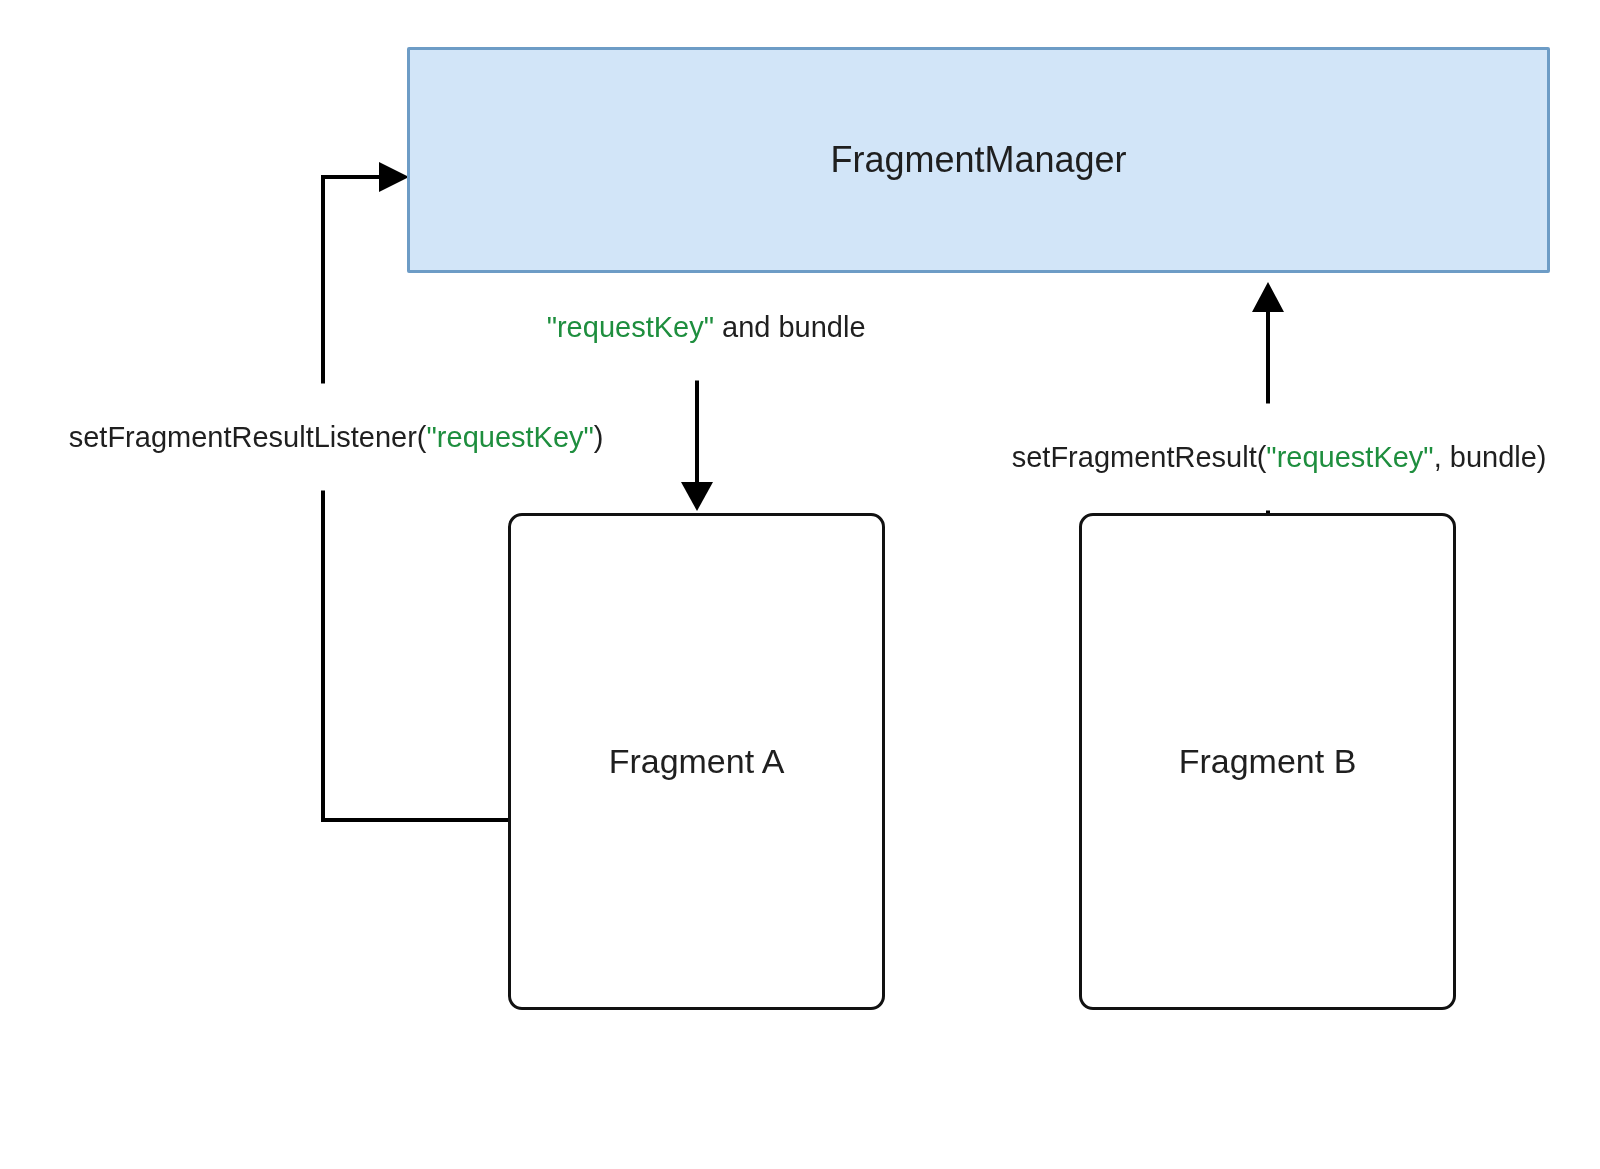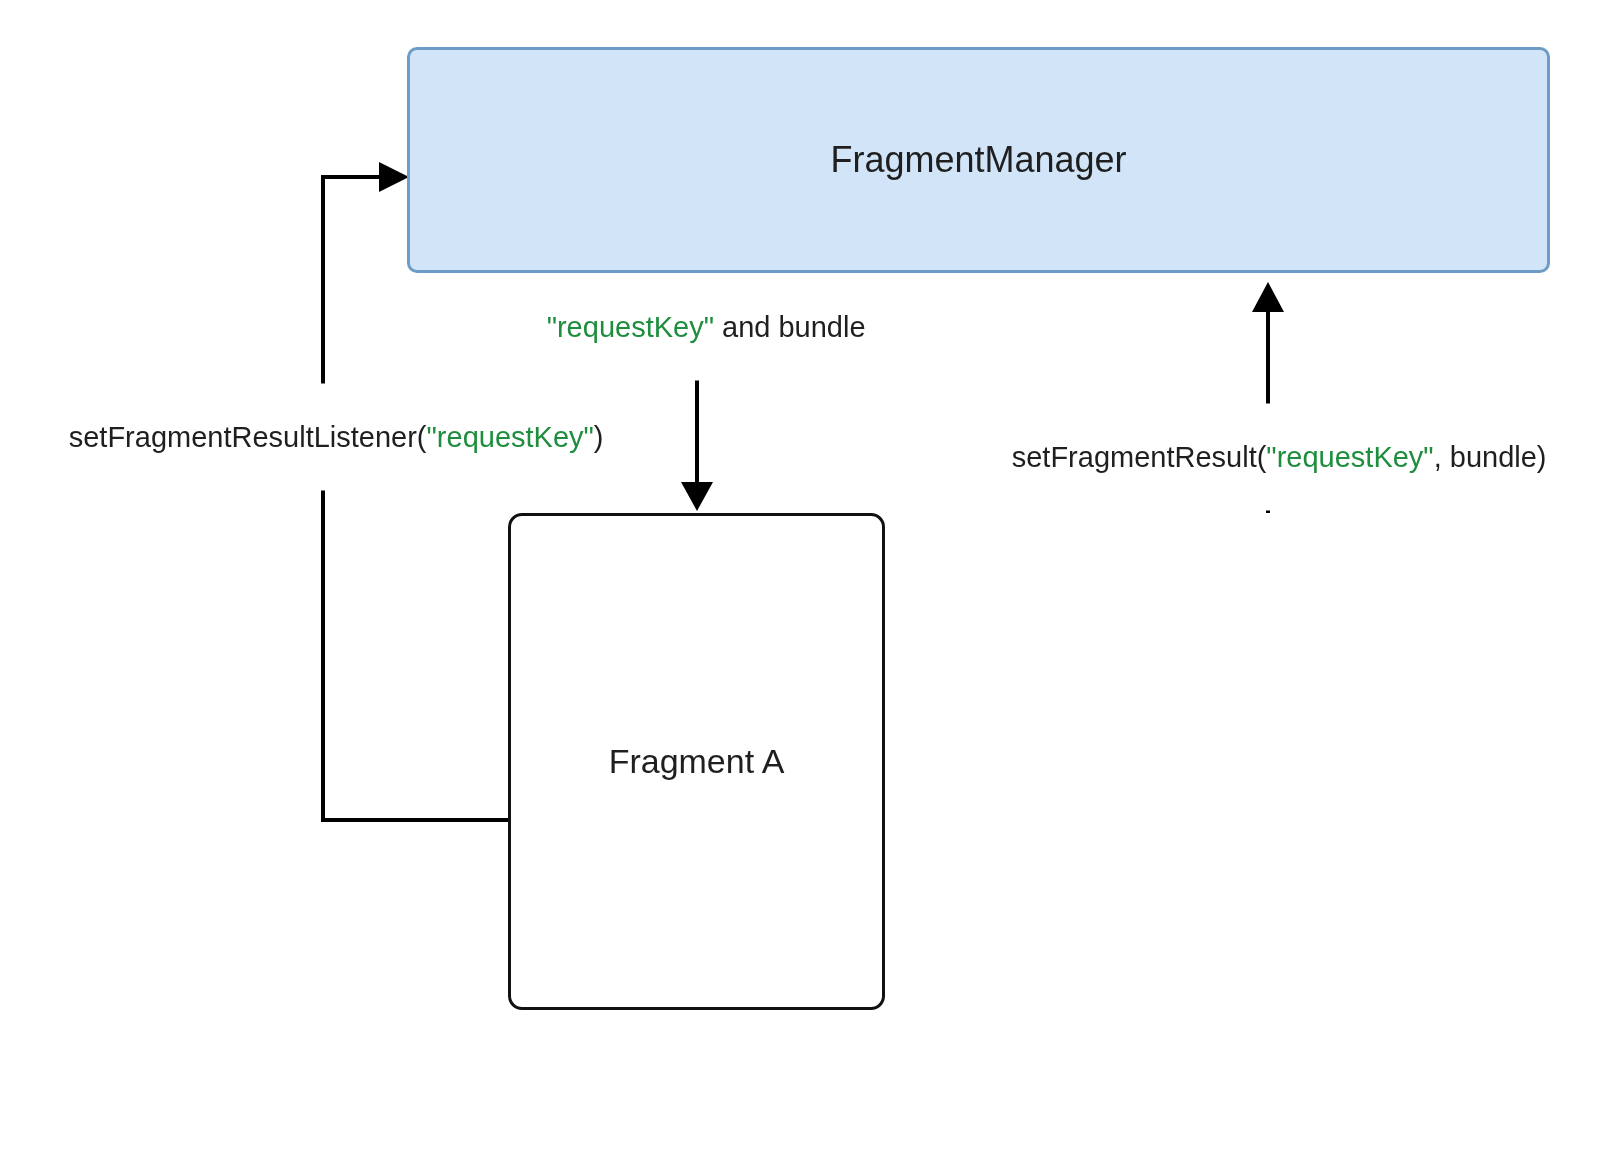--- a/index.html
+++ b/index.html
@@ -32,21 +32,21 @@
     z-index: 2;
     color: #1f1f1f;
   }
   .node-manager {
     left: 407px;
     top: 47px;
     width: 1143px;
     height: 226px;
     background: #d2e5f8;
     border: 3px solid #6d9cc6;
-    border-radius: 10px;
+    border-radius: 2px;
     font-size: 36px;
   }
   .node-fragment {
     width: 377px;
     height: 497px;
     top: 513px;
     background: #ffffff;
     border: 3px solid #111111;
     border-radius: 14px;
     font-size: 34px;
@@ -93,20 +93,23 @@
   </svg>
 
   <div class="node node-manager">
     <span>FragmentManager</span>
   </div>
 
   <div class="node node-fragment node-fragment-a">
     <span>Fragment A</span>
   </div>
 
+  <div class="node node-fragment node-fragment-b">
+    <span>Fragment B</span>
+  </div>
 
   <div class="edge-label label-request">
     <span class="key-green">"requestKey"</span><span> and bundle</span>
   </div>
 
   <div class="edge-label label-listener">
     <span>setFragmentResultListener(</span><span class="key-green">"requestKey"</span><span>)</span>
   </div>
 
   <div class="edge-label label-result">

